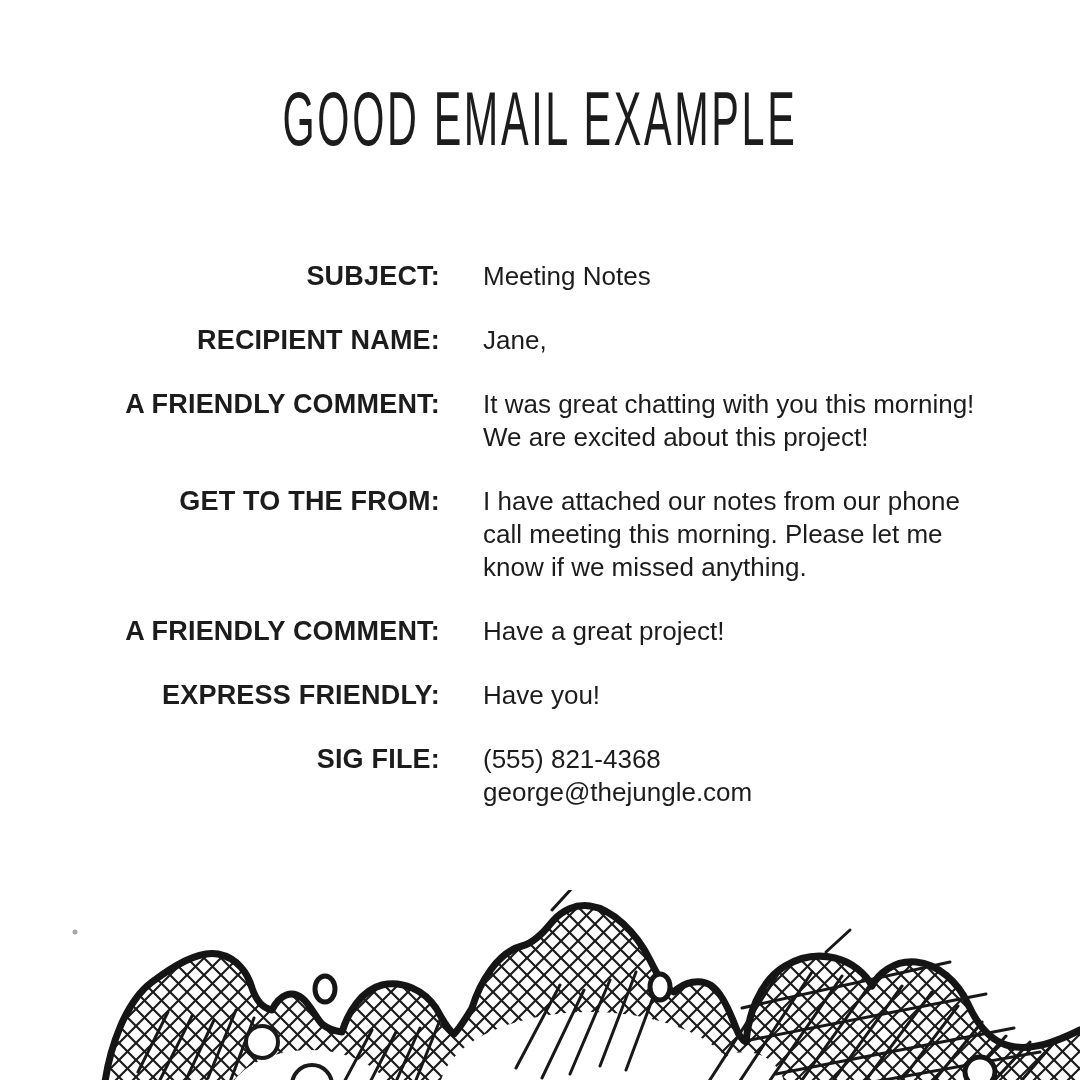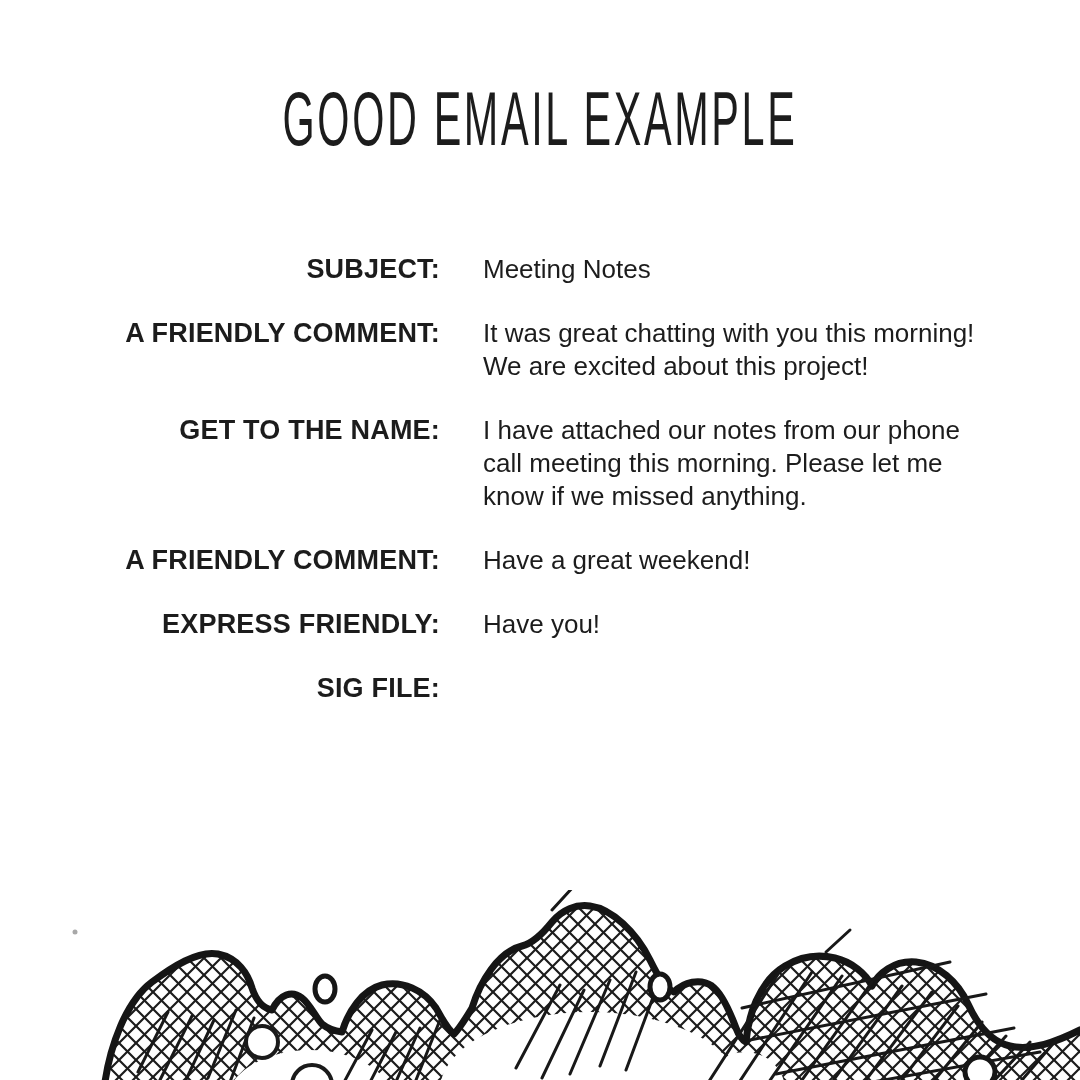--- a/index.html
+++ b/index.html
@@ -26,21 +26,21 @@
     font-family: "Liberation Sans", sans-serif;
     font-weight: 400;
     font-size: 47px;
     letter-spacing: 3px;
     transform: scale(0.88, 1.62);
     transform-origin: 50% 0;
     white-space: nowrap;
   }
   .fields {
     position: absolute;
-    top: 253px;
+    top: 260px;
     left: 0;
     right: 0;
   }
   .row {
     display: grid;
     grid-template-columns: 440px 1fr;
     column-gap: 43px;
     margin-bottom: 31px;
   }
   .label {
@@ -71,40 +71,46 @@
 <div class="page">
 
   <h1 class="title">GOOD EMAIL EXAMPLE</h1>
 
   <main class="fields">
     <div class="row">
       <div class="label">SUBJECT:</div>
       <div class="value">Meeting Notes</div>
     </div>
     <div class="row">
+      <div class="label">RECIPIENT NAME:</div>
+      <div class="value">Jane,</div>
+    </div>
+    <div class="row">
       <div class="label">A FRIENDLY COMMENT:</div>
       <div class="value">It was great chatting with you this morning!
 We are excited about this project!</div>
     </div>
     <div class="row">
-      <div class="label">GET TO THE NAME:</div>
+      <div class="label">GET TO THE FROM:</div>
       <div class="value">I have attached our notes from our phone
 call meeting this morning. Please let me
 know if we missed anything.</div>
     </div>
     <div class="row">
       <div class="label">A FRIENDLY COMMENT:</div>
-      <div class="value">Have a great weekend!</div>
+      <div class="value">Have a great project!</div>
     </div>
     <div class="row">
       <div class="label">EXPRESS FRIENDLY:</div>
       <div class="value">Have you!</div>
     </div>
     <div class="row">
       <div class="label">SIG FILE:</div>
+      <div class="value">(555) 821-4368
+george@thejungle.com</div>
     </div>
   </main>
 
   <svg class="bushes" viewBox="0 0 1080 190" preserveAspectRatio="none" aria-hidden="true">
     <defs>
       <pattern id="crosshatch" width="17" height="17" patternUnits="userSpaceOnUse">
         <path d="M0,17 L17,0 M-4,4 L4,-4 M13,21 L21,13" stroke="#1c1c1c" stroke-width="2.2" fill="none"></path>
         <path d="M0,0 L17,17 M13,-4 L21,4 M-4,13 L4,21" stroke="#1c1c1c" stroke-width="2.2" fill="none"></path>
       </pattern>
     </defs>

